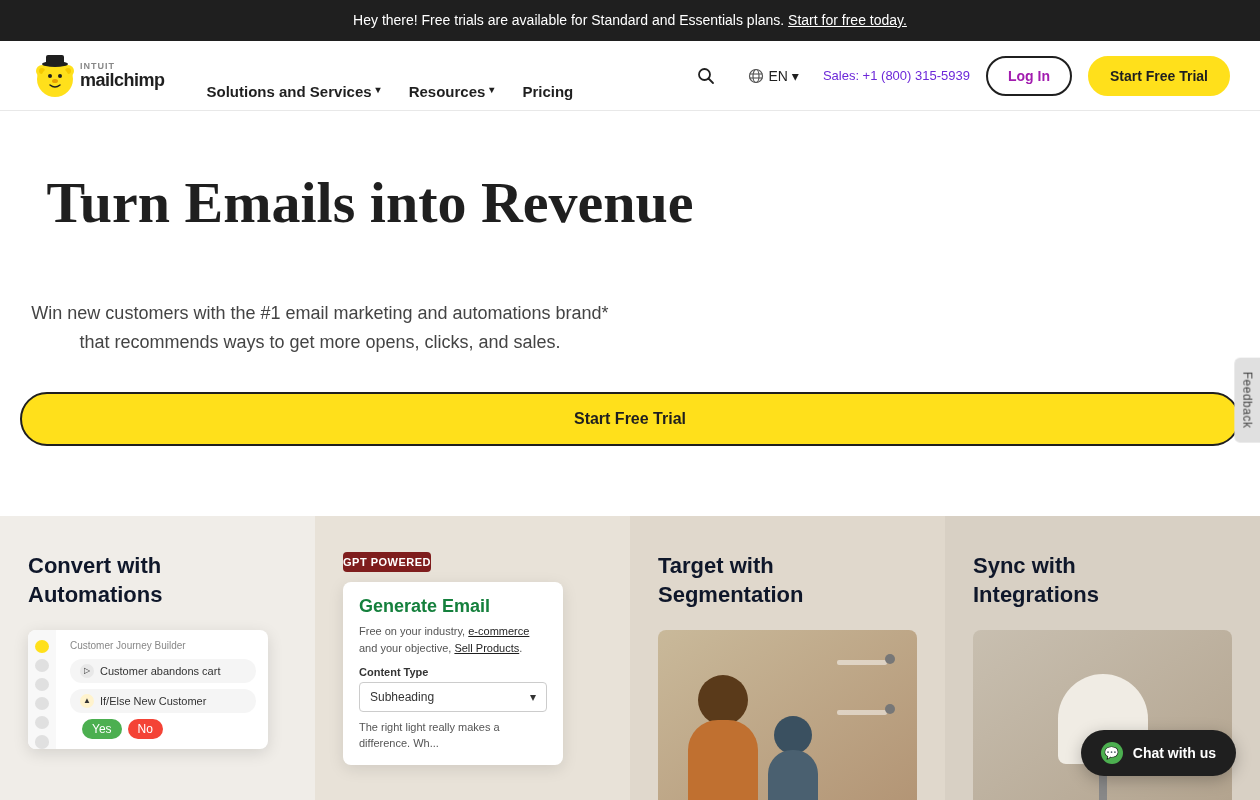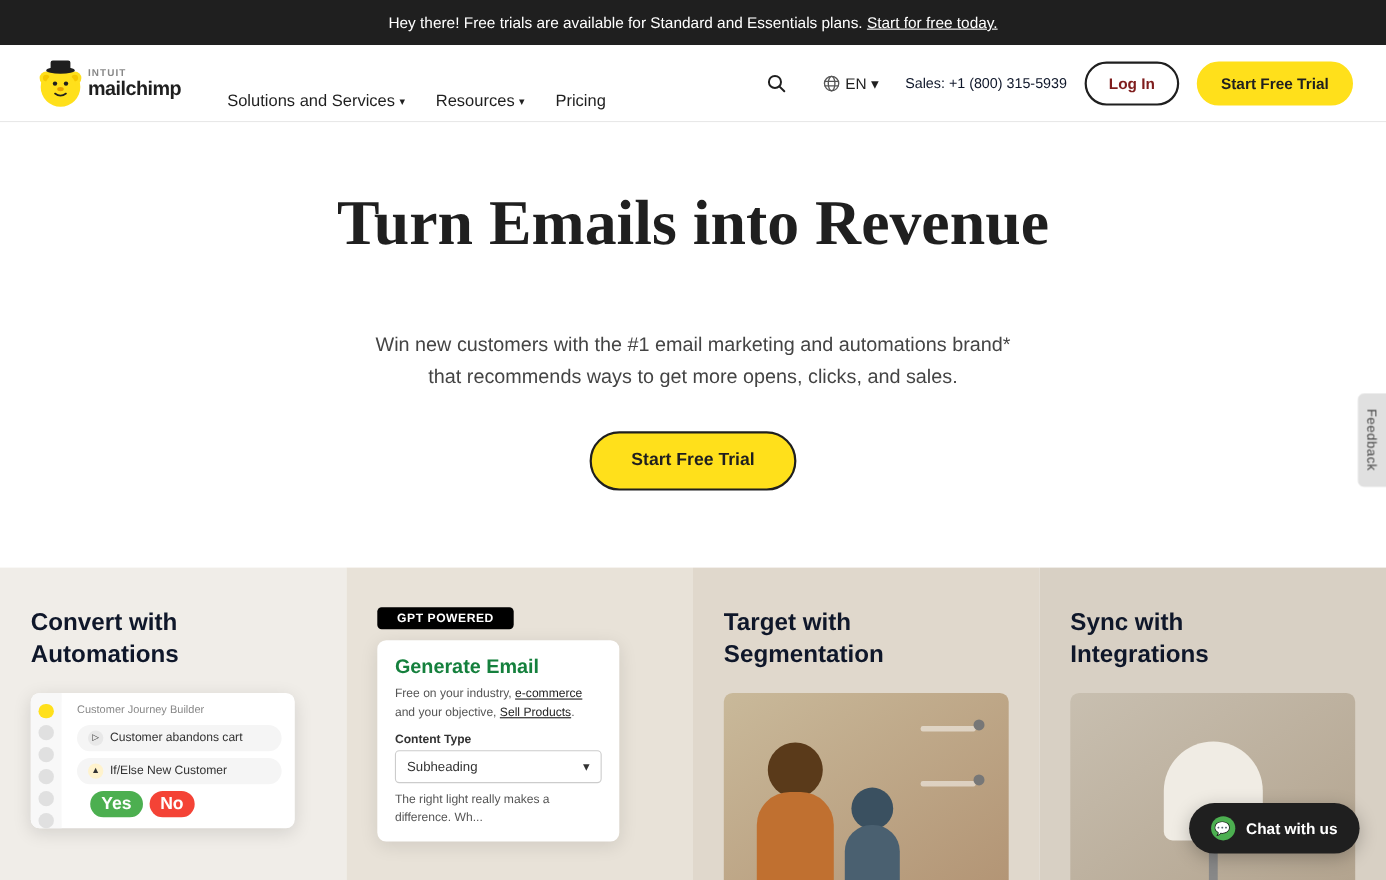--- a/index.html
+++ b/index.html
@@ -42,25 +42,25 @@
       height: 50px;
     }
     .nav-links {
       display: flex;
       align-items: center;
       gap: 4px;
       flex: 1;
     }
     .nav-item {
       display: flex;
-      align-items: center;
+      align-items: flex-start;
       gap: 4px;
       padding: 8px 12px;
       font-size: 15px;
-      font-weight: 400;
+      font-weight: 700;
       cursor: pointer;
       border-radius: 4px;
       color: #1f1f1f;
       margin-top: 32px;
     }
     .nav-chevron {
       font-size: 10px;
       margin-top: 1px;
     }
     .nav-right {
@@ -80,50 +80,49 @@
       align-items: center;
       gap: 4px;
       cursor: pointer;
       font-size: 14px;
       color: #1f1f1f;
       padding: 6px 8px;
       border-radius: 4px;
     }
     .sales-phone {
       font-size: 13px;
-      color: #0f172a;
+      color: #6d28d9;
       white-space: nowrap;
     }
     .btn-login {
       padding: 10px 20px;
       border: 2px solid #1f1f1f;
       border-radius: 30px;
       background: #fff;
       font-size: 14px;
       font-weight: 600;
       cursor: pointer;
-      color: #7f1d1d;
+      color: #a21caf;
     }
     .btn-start-trial-nav {
       padding: 10px 20px;
       border: 2px solid #ffe01b;
       border-radius: 30px;
       background: #ffe01b;
       font-size: 14px;
       font-weight: 700;
       cursor: pointer;
       color: #1f1f1f;
       white-space: nowrap;
     }
 
     
     .hero {
       display: flex;
       flex-direction: column;
-      align-items: center;
       padding: 60px 20px 70px;
       text-align: center;
       background: #fff;
     }
     .hero-title {
       font-size: 58px;
       font-weight: 800;
       color: #1f1f1f;
       line-height: 1.1;
       max-width: 700px;
@@ -241,35 +240,35 @@
     .journey-icon.alert { background: #fff3cd; }
     .yes-no-row {
       display: flex;
       gap: 6px;
       margin-top: 4px;
       margin-left: 12px;
     }
     .yn-btn {
       padding: 3px 10px;
       border-radius: 12px;
-      font-size: 16px;
-      font-weight: 700;
+      font-size: 12px;
+      font-weight: 400;
       border: none;
       cursor: default;
     }
     .yn-btn.yes { background: #4caf50; color: #fff; }
     .yn-btn.no { background: #f44336; color: #fff; }
 
     
     .gpt-badge {
-      background: #000000;
+      background: #7f1d1d;
       color: #fff;
       font-size: 11px;
       font-weight: 700;
-      padding: 4px 18px;
+      padding: 4px 0;
       border-radius: 4px;
       display: inline-block;
       margin-bottom: 10px;
       letter-spacing: 0.5px;
     }
     .gen-email-box {
       background: #fff;
       border-radius: 8px;
       padding: 14px 16px;
       box-shadow: 0 4px 16px rgba(0,0,0,0.10);

